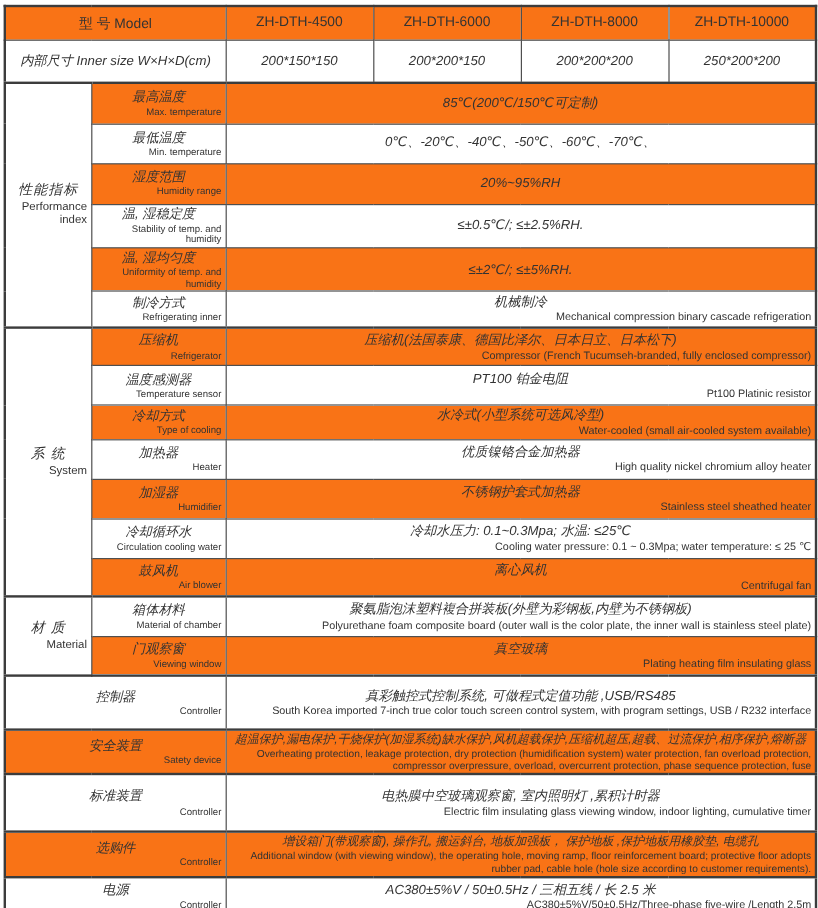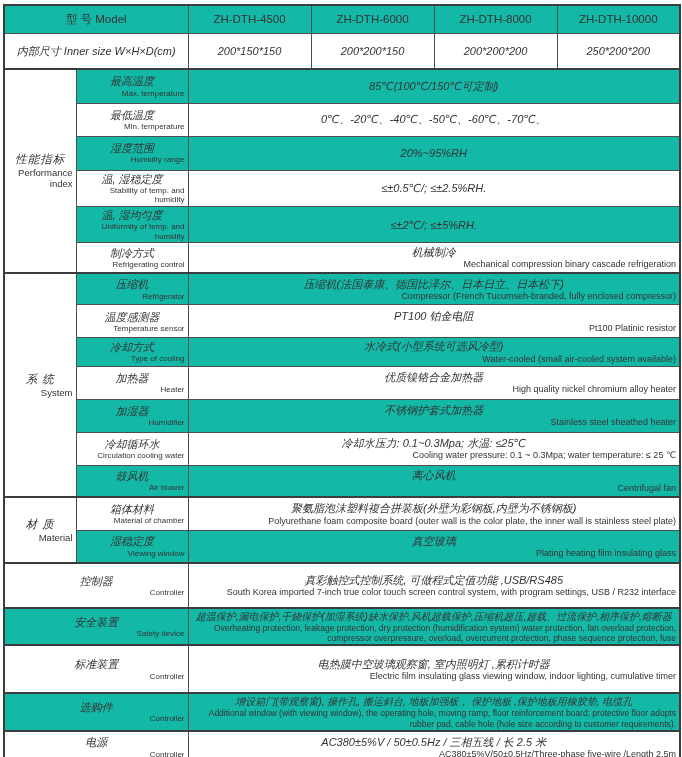--- a/index.html
+++ b/index.html
@@ -13,21 +13,21 @@
     position:absolute; left:3px; top:4px; width:676px;
     border-collapse:collapse; table-layout:fixed;
     border:2px solid #3c3c3c;
   }
   td {
     border:1px solid #4f4f4f;
     text-align:center; vertical-align:middle;
     padding:1px 3px; overflow:hidden;
   }
   tr.sec td { border-top:2px solid #3c3c3c; }
-  .b { background:#14b8a6; }
+  .b { background:#f97316; }
   .zh { font-size:11px; line-height:1.3;font-style:italic; }
   .en { font-size:9px; line-height:1.2;text-align:right; }
   .lbl .en { font-size:8px; }
   .grp .zh { font-size:11.5px; letter-spacing:1px; }
   .grp .en { font-size:9.5px; line-height:1.25; }
   .hdr td { font-size:11.5px; }
   .val .zh { font-size:11px; }
   .val .en { font-size:9px; }
 </style>
 </head>
@@ -64,21 +64,21 @@
   <tr class="sec" style="height:34px">
     <td class="grp" rowspan="6">
       <div class="zh">性能指标</div>
       <div class="en">Performance index</div>
     </td>
     <td class="lbl b">
       <div class="zh">最高温度</div>
       <div class="en">Max. temperature</div>
     </td>
     <td class="val b" colspan="4">
-      <div class="zh">85℃(100℃/150℃可定制)</div>
+      <div class="zh">85℃(200℃/150℃可定制)</div>
     </td>
   </tr>
   <tr style="height:33px">
     <td class="lbl">
       <div class="zh">最低温度</div>
       <div class="en">Min. temperature</div>
     </td>
     <td class="val" colspan="4">
       <div class="zh">0℃、-20℃、-40℃、-50℃、-60℃、-70℃、</div>
     </td>
@@ -106,21 +106,21 @@
       <div class="zh">温, 湿均匀度</div>
       <div class="en">Uniformity of temp. and humidity</div>
     </td>
     <td class="val b" colspan="4">
       <div class="zh">≤±2℃/;  ≤±5%RH.</div>
     </td>
   </tr>
   <tr style="height:30px">
     <td class="lbl">
       <div class="zh">制冷方式</div>
-      <div class="en">Refrigerating control</div>
+      <div class="en">Refrigerating inner</div>
     </td>
     <td class="val" colspan="4">
       <div class="zh">机械制冷</div>
       <div class="en">Mechanical compression binary cascade refrigeration</div>
     </td>
   </tr>
 
   <tr class="sec" style="height:32px">
     <td class="grp" rowspan="7">
       <div class="zh">系 统</div>
@@ -205,21 +205,21 @@
       <div class="zh">箱体材料</div>
       <div class="en">Material of chamber</div>
     </td>
     <td class="val" colspan="4">
       <div class="zh">聚氨脂泡沫塑料複合拼装板(外壁为彩钢板,内壁为不锈钢板)</div>
       <div class="en">Polyurethane foam composite board (outer wall is the color plate, the inner wall is stainless steel plate)</div>
     </td>
   </tr>
   <tr style="height:33px">
     <td class="lbl b">
-      <div class="zh">湿稳定度</div>
+      <div class="zh">门观察窗</div>
       <div class="en">Viewing window</div>
     </td>
     <td class="val b" colspan="4">
       <div class="zh">真空玻璃</div>
       <div class="en">Plating heating film insulating glass</div>
     </td>
   </tr>
 
   <tr class="sec" style="height:45px">
     <td class="lbl" colspan="2">

